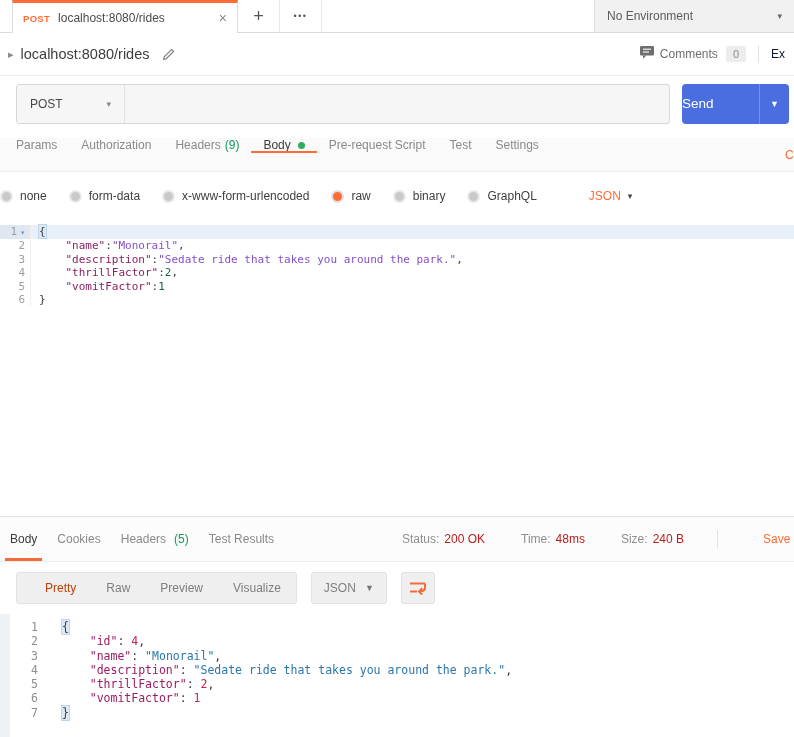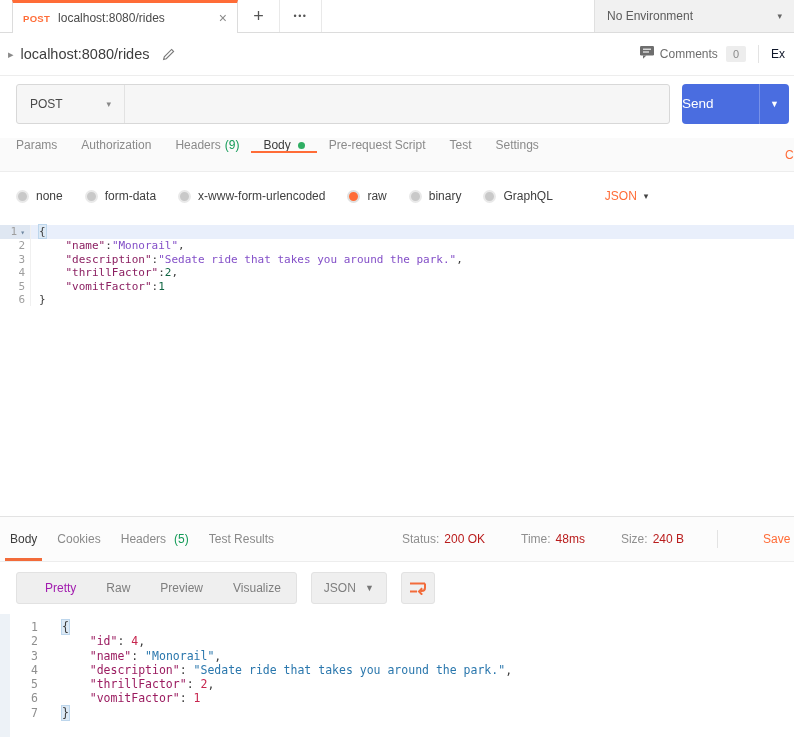--- a/index.html
+++ b/index.html
@@ -44,21 +44,21 @@
   .send-caret { width:30px; border-left:1px solid rgba(255,255,255,.25); display:flex; align-items:center; justify-content:center; font-size:9px; }
   
   .req-tabs { margin-top:14px; height:34px; background:#fafafa; border-bottom:1px solid #ededed; display:flex; align-items:flex-start; padding-left:4px; position:relative; }
   .rtab { display:flex; align-items:center; padding:0 12px; font-size:12px; color:#8a8a8a; position:relative; cursor:pointer; }
   .rtab.active { color:#3c3c3c; }
   .rtab.active::after { content:""; position:absolute; left:0; right:0; bottom:-1px; height:2px; background:#ff6c37; }
   .cnt { color:#149b58; margin-left:4px; }
   .green-dot { width:7px; height:7px; border-radius:50%; background:#2fae63; margin-left:7px; }
   .cookies-clip { position:absolute; right:0; top:0; bottom:0; display:flex; align-items:center; width:9px; overflow:hidden; color:#ff6c37; font-size:12px; white-space:nowrap; }
   
-  .radio-row { height:48px; display:flex; align-items:center; gap:22px; padding-left:16px; font-size:12px; color:#3f3f3f; background:#fff; }
+  .radio-row { height:48px; display:flex; align-items:center; gap:22px; padding-left:0; font-size:12px; color:#3f3f3f; background:#fff; }
   .radio { display:flex; align-items:center; gap:7px; cursor:pointer; }
   .rb { width:13px; height:13px; border-radius:50%; background:#c9c9c9; border:2px solid #e9e9e9; }
   .rb.sel { background:#ff6c37; border:2px solid #e0e0e0; }
   .lang-dd { margin-left:30px; display:flex; align-items:center; gap:7px; color:#ff6c37; cursor:pointer; }
   .lang-dd .caret { color:#444; font-size:9px; }
   
   .editor { font-family:"DejaVu Sans Mono","Liberation Mono",monospace; }
   #req-editor { height:297px; border-bottom:1px solid #e3e3e3; padding-top:5px; font-size:11px; line-height:13.4px; }
   .code-line { display:flex; }
   .ln { color:#9e9e9e; }
@@ -77,21 +77,21 @@
   .res-tab.active::after { content:""; position:absolute; left:5px; right:5px; bottom:0; height:3px; background:#f26b3a; }
   .res-meta { margin-left:auto; display:flex; align-items:center; font-size:12px;gap:21px; }
   .meta-pair { display:flex; gap:5px; margin-left:15px; }
   .meta-label { color:#8f8f8f; }
   .meta-val { color:#b91c1c; }
   .save-clip { color:#ff6c37; margin-left:12px; width:31px; overflow:hidden; white-space:nowrap; font-size:12px; }
   
   .res-toolbar { height:52px; display:flex; align-items:center; padding-left:16px; gap:14px; }
   .view-group { display:flex; background:#efefef; border:1px solid #e2e2e2; border-radius:3px; height:32px; align-items:center; }
   .view { padding:0 15px; font-size:12px; color:#7e7e7e; line-height:30px; cursor:pointer; }
-  .view.active { color:#a21caf;padding-left:28px; }
+  .view.active { color:#c2410c;padding-left:28px; }
   .lang-btn { height:32px; background:#efefef; border:1px solid #e2e2e2; border-radius:3px; display:flex; align-items:center; padding:0 12px; font-size:12px; color:#7e7e7e; gap:9px; cursor:pointer; }
   .lang-btn .caret { font-size:9px; color:#777; }
   .wrap-btn { width:34px; height:32px; background:#efefef; border:1px solid #e2e2e2; border-radius:3px; display:flex; align-items:center; justify-content:center; cursor:pointer; }
   
   #res-viewer { position:relative; height:123px; padding-top:6px; font-size:11.5px; line-height:14.3px; }
   #res-viewer::before { content:""; position:absolute; left:0; top:0; bottom:0; width:10px; background:#edf2f7; }
   .res-pal .ln { flex:0 0 46px; text-align:right; padding-right:8px; color:#8f8f8f; }
   .res-pal .code { padding-left:16px; }
 </style>
 </head>

